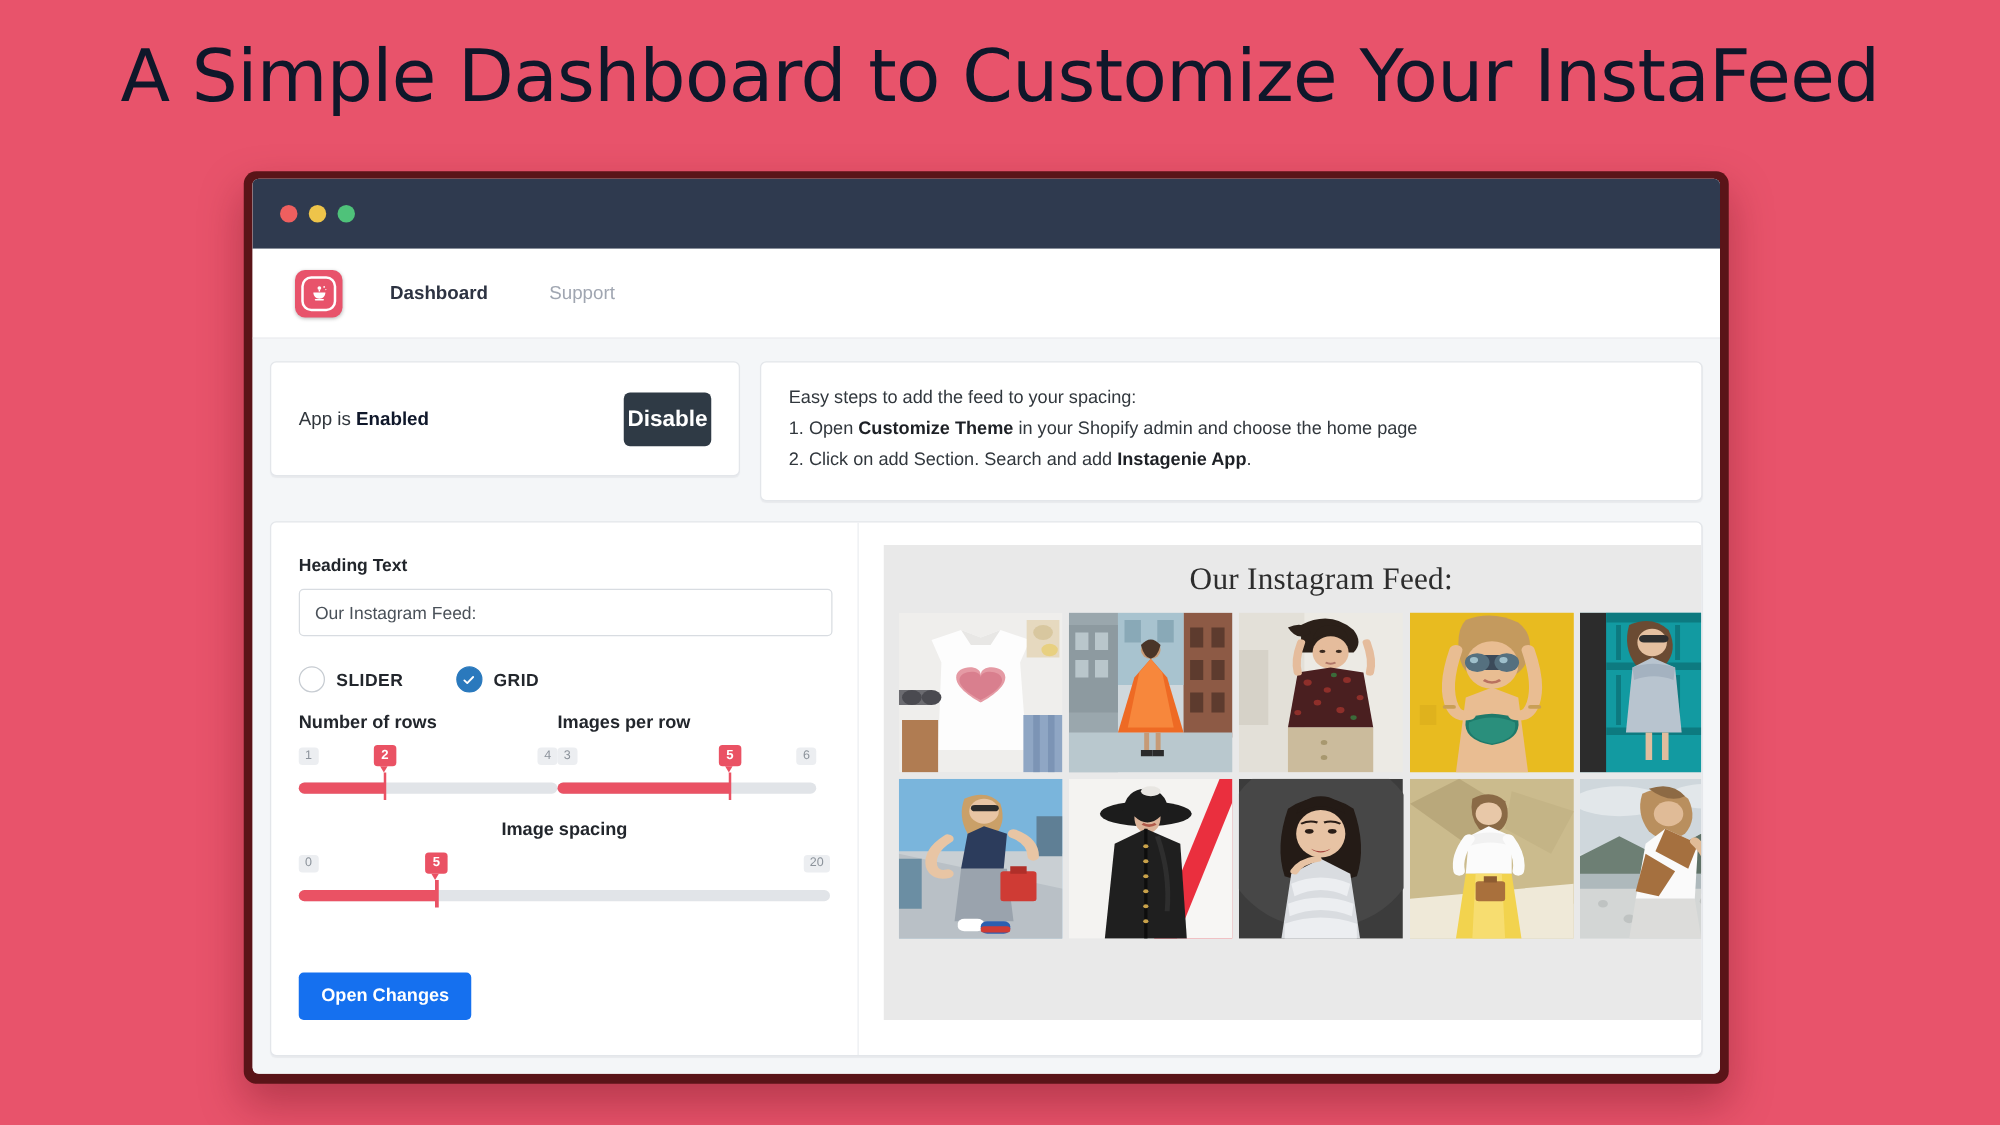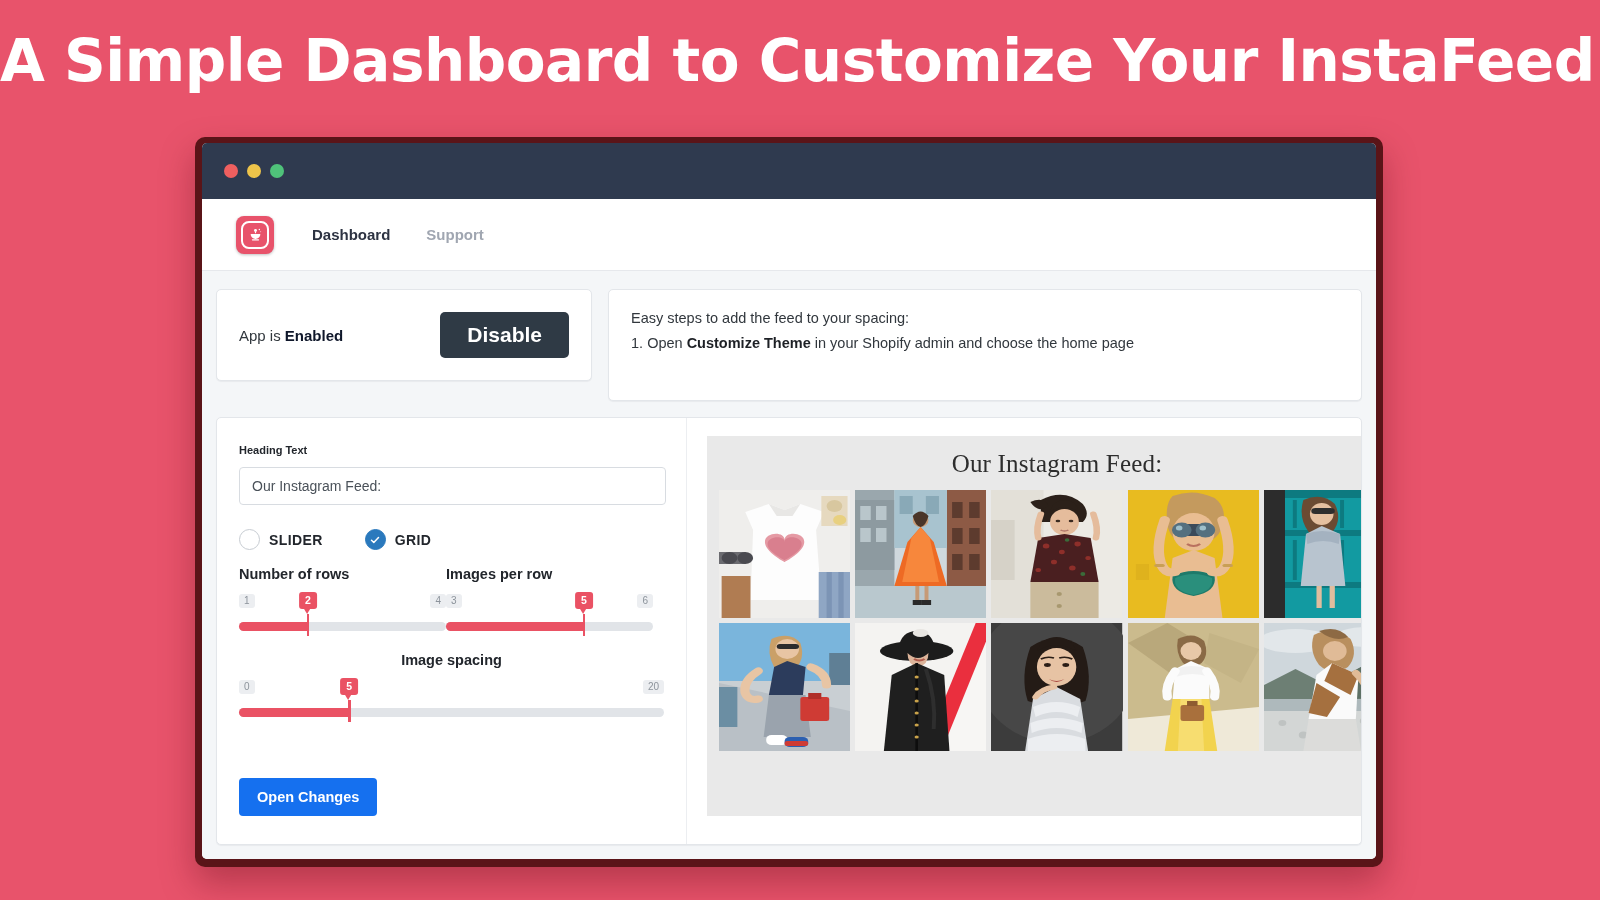--- a/index.html
+++ b/index.html
@@ -6,22 +6,23 @@
   * { box-sizing: border-box; margin: 0; padding: 0; }
   html, body {
     width: 1600px; height: 900px; overflow: hidden;
     font-family: "Liberation Sans", sans-serif;
   }
   body { background: #e8536b; position: relative; }
 
   
   .banner-title {
     position: absolute; top: 30px; left: 0; width: 1600px;
+    text-align: center;
     font-family: "DejaVu Sans", sans-serif;
-    font-size: 58px; font-weight: bold; color: #ffffff;
+    font-size: 58px; font-weight: normal; color: #0f172a;
     letter-spacing: -0.5px; line-height: 1.1;
     white-space: nowrap;
   }
 
   
   .window {
     position: absolute; left: 195px; top: 137px;
     width: 1188px; height: 730px;
     background: #5a1418;
     border-radius: 10px;
@@ -62,21 +63,21 @@
   .logo .inner-frame {
     width: 28px; height: 28px; border: 2.2px solid #ffffff;
     border-radius: 8px;
     display: flex; align-items: center; justify-content: center;
   }
   .nav-links { display: flex; align-items: center; margin-left: 38px; }
   .nav-link {
     font-size: 15px; color: #2d3342; font-weight: 600;
     margin-right: 36px; cursor: pointer;
   }
-  .nav-link.muted { color: #a0a6b1; font-weight: 700; }
+  .nav-link.muted { color: #a0a6b1; font-weight: 400; margin-left: 13px; }
 
   
   .page {
     flex: 1 1 auto; background: #f4f6f8;
     padding: 18px 14px 0 14px; overflow: hidden;
     position: relative;
   }
 
   .top-row { display: flex; gap: 16px; }
   .card {
@@ -85,23 +86,23 @@
   }
   .status-card {
     width: 376px; height: 92px;
     display: flex; align-items: center; justify-content: space-between;
     padding: 0 22px;
   }
   .status-text { font-size: 15px; color: #31373d; }
   .status-text b { font-weight: 700; color: #0f172a; }
   .disable-btn {
     background: #2f3a45; color: #ffffff;
-    font-size: 21px; font-weight: 600;
+    font-size: 18px; font-weight: 600;
     border: none; border-radius: 5px;
-    padding: 11px 27px; cursor: pointer;
+    padding: 11px 3px; cursor: pointer;
     font-family: "Liberation Sans", sans-serif;
   }
   .steps-card {
     flex: 1 1 auto; height: 112px;
     padding: 16px 22px;
   }
   .steps-line {
     font-size: 14.5px; color: #31373d; line-height: 1.72;
   }
   .steps-line b { font-weight: 700; color: #1d2025; }
@@ -111,21 +112,21 @@
     margin-top: 16px; height: 428px;
     display: flex; overflow: hidden;
   }
   .form-pane {
     width: 470px; flex: 0 0 auto;
     padding: 26px 22px 0 22px;
     border-right: 1px solid #eceef1;
     position: relative;
   }
   .field-label {
-    font-size: 11px; font-weight: 700; color: #22262c;
+    font-size: 14px; font-weight: 700; color: #22262c;
     margin-bottom: 11px;
   }
   .text-input {
     width: 427px; height: 38px;
     border: 1px solid #d8dce1; border-radius: 4px;
     background: #fff; padding: 0 12px;
     font-size: 14px; color: #4a5159;
     font-family: "Liberation Sans", sans-serif;
     outline: none;
   }
@@ -260,20 +261,21 @@
       <div class="top-row">
 
         <div class="card status-card">
           <div class="status-text"><span>App is </span><b>Enabled</b></div>
           <button class="disable-btn">Disable</button>
         </div>
 
         <div class="card steps-card">
           <div class="steps-line">Easy steps to add the feed to your spacing:</div>
           <div class="steps-line"><span>1. </span><span>Open </span><b>Customize Theme</b><span> in your Shopify admin and choose the home page</span></div>
+          <div class="steps-line"><span>2. </span><span>Click on add Section. Search and add </span><b>Instagenie App</b><span>.</span></div>
         </div>
 
       </div>
 
       <div class="card main-card">
 
         <div class="form-pane">
 
           <div class="field-label">Heading Text</div>
           <input class="text-input" type="text" value="Our Instagram Feed:" style="">

